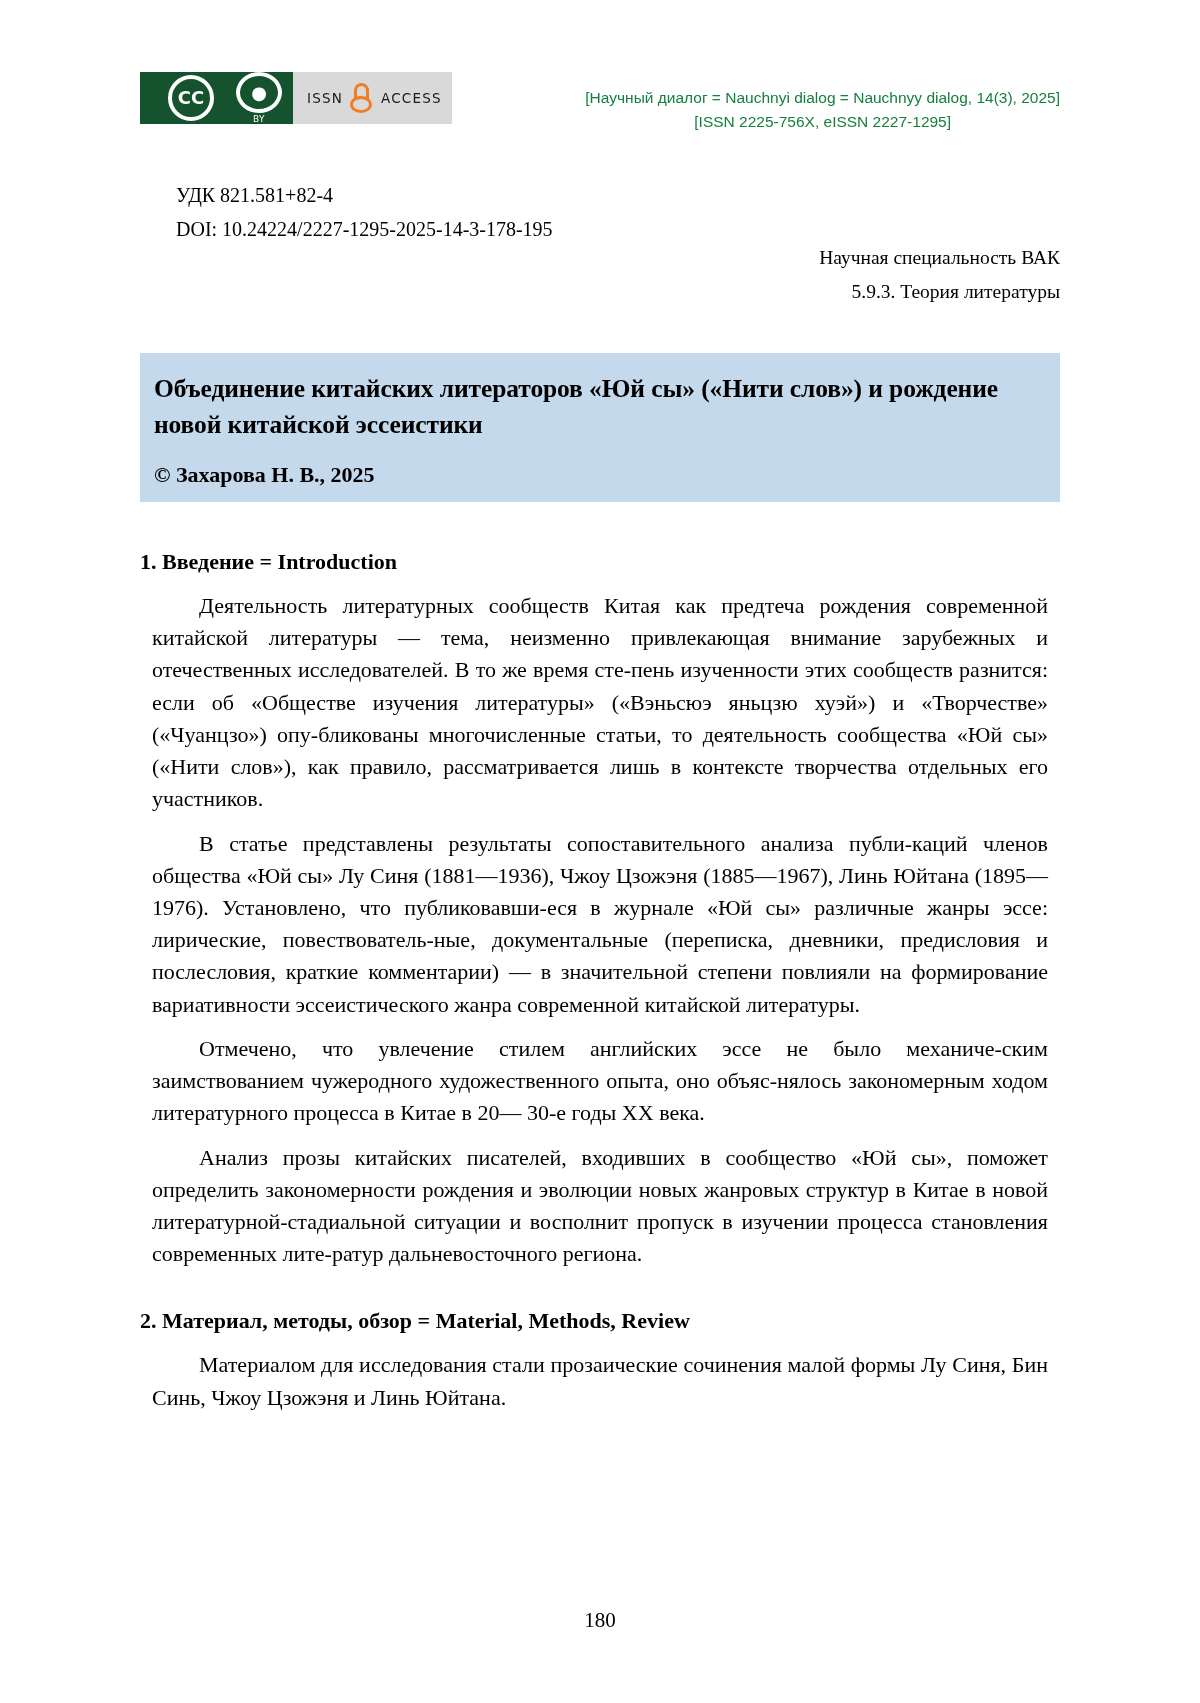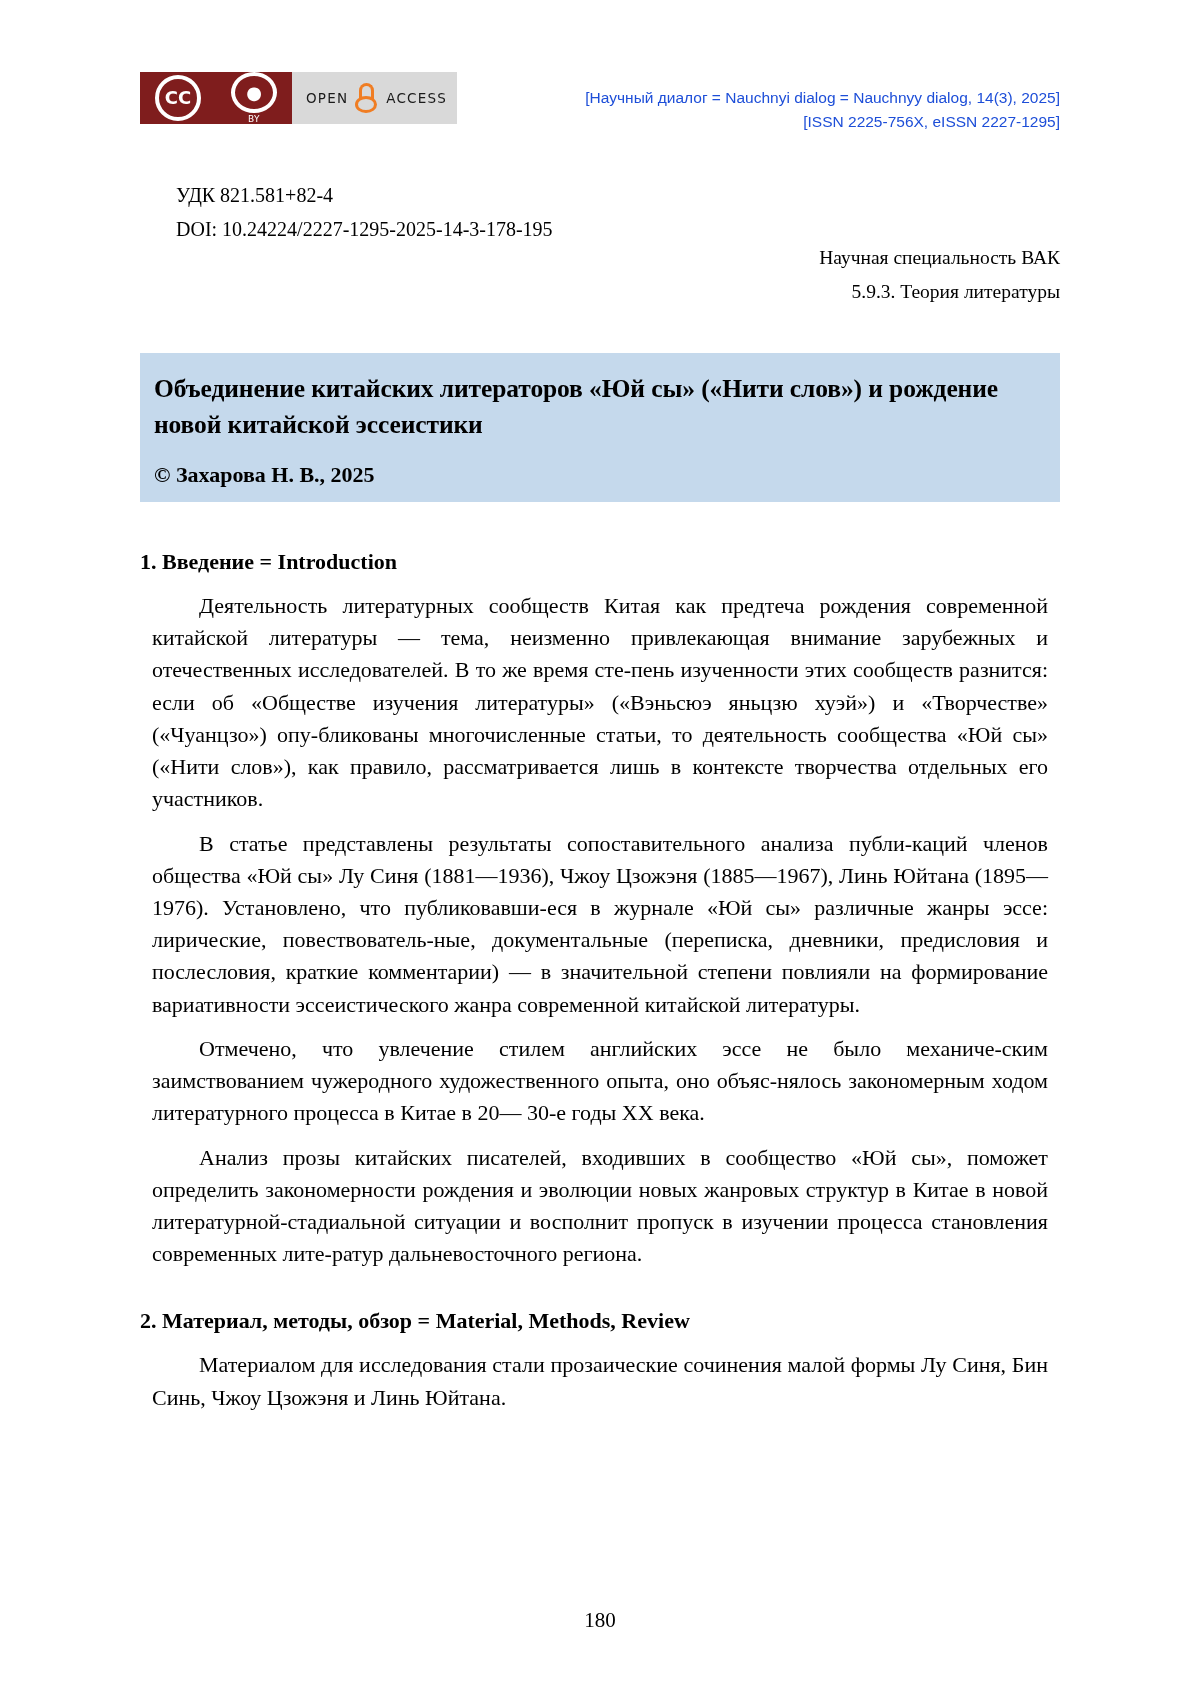--- a/index.html
+++ b/index.html
@@ -32,26 +32,27 @@
     height: 70px;
   }
   .badges {
     position: absolute;
     left: 0; top: 0;
     display: flex;
     align-items: center;
     gap: 0;
   }
   .cc-badge {
-    width: 152px;
+    width: 136px;
     height: 52px;
-    background: #7f1d1d;
+    background: #14532d;
     display: flex;
     align-items: stretch;
     border: 0;
+    padding-left: 17px;
   }
   .cc-badge .cc-circle-wrap {
     flex: 1;
     display: flex;
     align-items: center;
     justify-content: center;
     flex-direction: column;
   }
   .cc-ring {
     width: 38px;
@@ -108,25 +109,25 @@
     width: 15px; height: 16px;
     border: 3.5px solid #f07d23;
     border-bottom: none;
     border-radius: 9px 9px 0 0;
     box-sizing: border-box;
   }
   .journal-info {
     position: absolute;
     right: 0;
     top: 14px;
-    text-align: right;
+    text-align: center;
     font-family: "Liberation Sans", sans-serif;
     font-size: 15.5px;
     line-height: 1.55;
-    color: #1d4ed8;
+    color: #15803d;
   }
 
   
   .udk-block {
     position: absolute;
     left: 140px;
     top: 178px;
     font-size: 20px;
     line-height: 1.72;
     margin-left: 36px;
@@ -208,21 +209,21 @@
       <div class="cc-badge">
         <div class="cc-circle-wrap">
           <div class="cc-ring">CC</div>
         </div>
         <div class="cc-circle-wrap">
           <div class="cc-ring">●</div>
           <div class="cc-label">BY</div>
         </div>
       </div>
       <div class="oa-badge">
-        <span class="oa-text">OPEN</span>
+        <span class="oa-text">ISSN</span>
         <span class="oa-lock">
           <span class="shackle"></span>
           <span class="body"></span>
         </span>
         <span class="oa-text">ACCESS</span>
       </div>
     </div>
     <div class="journal-info">
       <div>[Научный диалог = Nauchnyi dialog = Nauchnyy dialog, 14(3), 2025]</div>
       <div>[ISSN 2225-756X, eISSN 2227-1295]</div>

